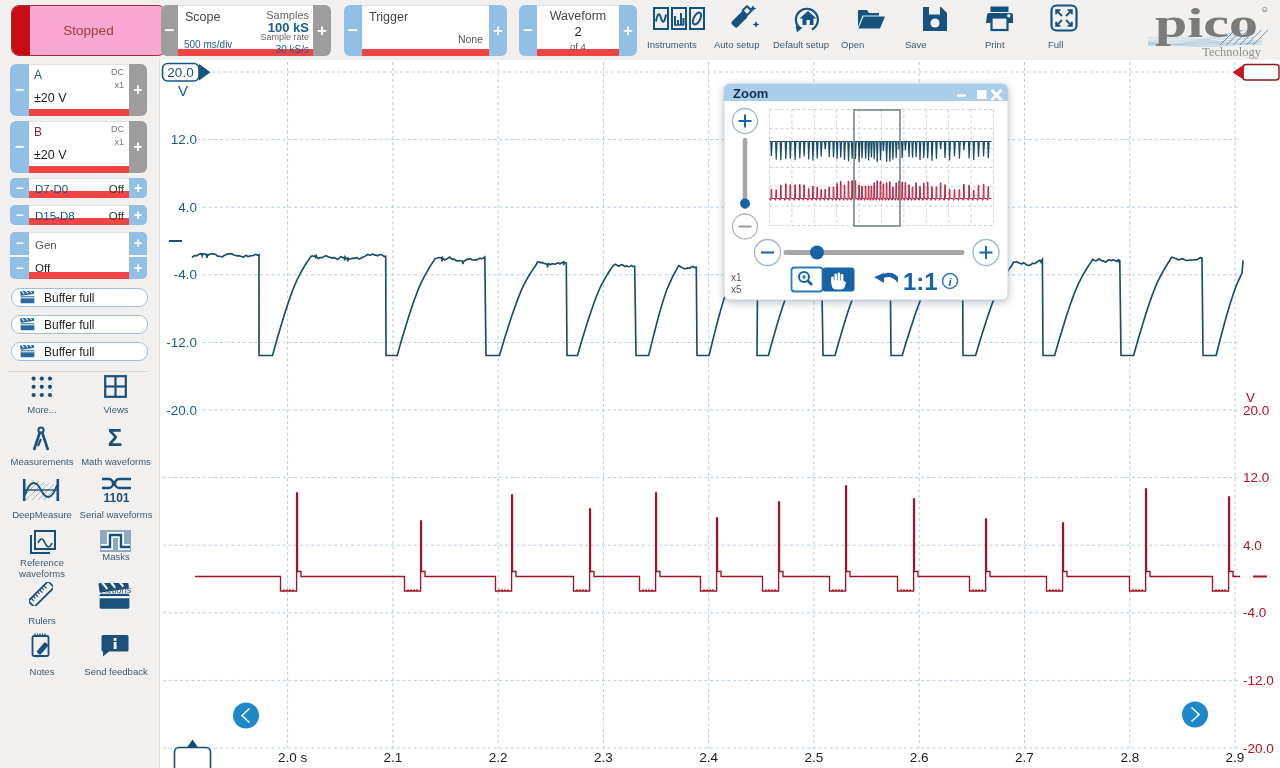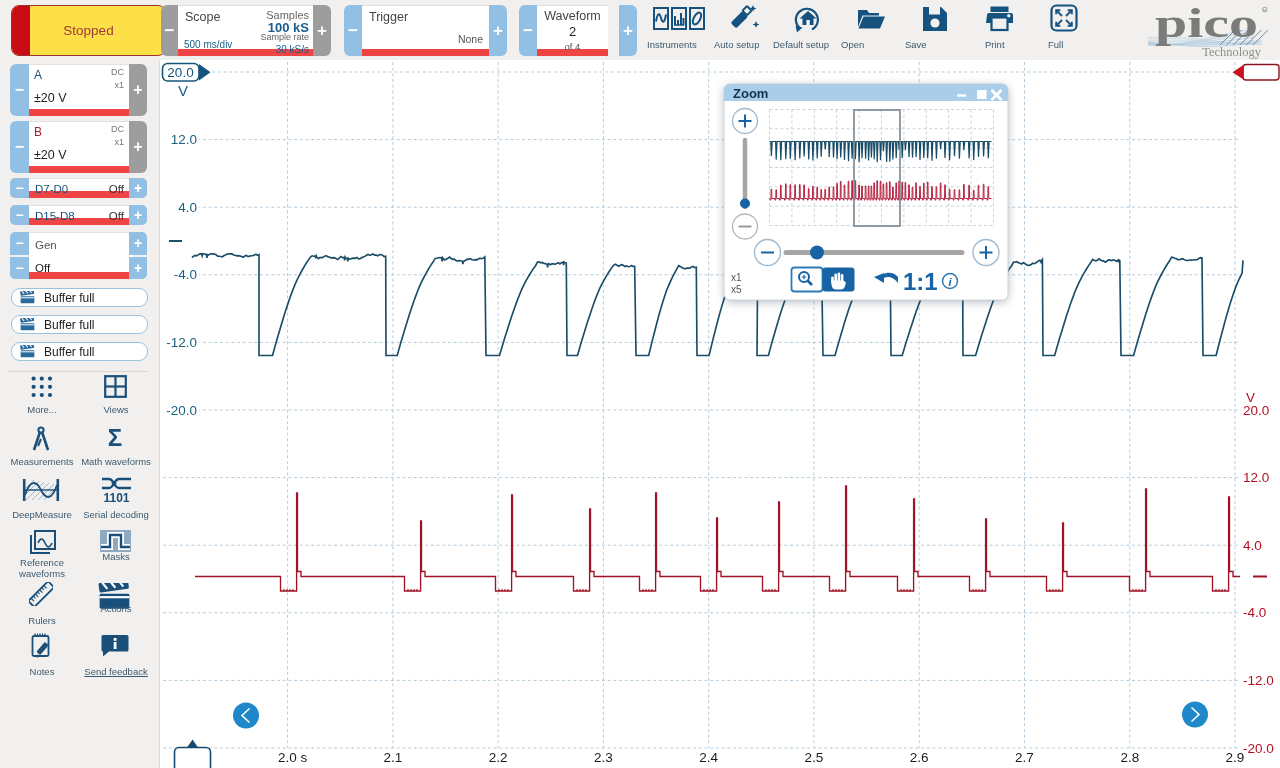--- a/index.html
+++ b/index.html
@@ -91,21 +91,21 @@
 <rect x="174.5" y="747.5" width="36" height="24" rx="4.5" fill="#fff" stroke="#17496e" stroke-width="1.6"></rect>
 
 <circle cx="246" cy="715.5" r="13" fill="#1e88c8"></circle>
 <polyline points="249.5,708.5 242,715.5 249.5,722.5" fill="none" stroke="#fff" stroke-width="1.6"></polyline>
 <circle cx="1195" cy="714.5" r="13" fill="#1e88c8"></circle>
 <polyline points="1191.5,707.5 1199,714.5 1191.5,721.5" fill="none" stroke="#fff" stroke-width="1.6"></polyline>
 </svg>
 
 <div id="toolbar">
 
-  <div class="abs" style="left:11px;top:5px;width:155px;height:51px;background:#fde047;border:1.5px solid #a03030;border-radius:8px;overflow:hidden;">
+  <div class="abs" style="left:11px;top:5px;width:155px;height:51px;background:#f9a8d4;border:1.5px solid #a03030;border-radius:8px;overflow:hidden;">
     <div class="abs" style="left:0;top:0;width:18px;height:51px;background:#c90b16;"></div>
     <div class="abs" style="left:18px;top:0;width:117px;height:48px;display:flex;align-items:center;justify-content:center;color:#a13a3a;font-size:13.5px;">Stopped</div>
   </div>
 
   <div class="btn-m" style="left:161px;top:5px;width:17px;height:51px;border-radius:6px 0 0 6px;background:#9d9d9d;">−</div>
   <div class="wpanel" style="left:178px;top:5px;width:135px;height:51px;">
     <div class="abs tt" style="left:7px;top:4px;">Scope</div>
     <div class="abs" style="left:6px;top:33px;font-size:10px;color:#1d5f8a;">500 ms/div</div>
     <div class="abs" style="right:4px;top:3px;font-size:11px;color:#666;">Samples</div>
     <div class="abs" style="right:4px;top:14px;font-size:13px;color:#175e8d;font-weight:bold;">100 kS</div>
@@ -115,21 +115,21 @@
   <div class="btn-g" style="left:313px;top:5px;width:18px;height:51px;border-radius:0 6px 6px 0;">+</div>
 
   <div class="btn-m" style="left:344px;top:5px;width:18px;height:51px;border-radius:6px 0 0 6px;">−</div>
   <div class="wpanel" style="left:362px;top:5px;width:127px;height:51px;">
     <div class="abs tt" style="left:7px;top:4px;">Trigger</div>
     <div class="abs" style="right:6px;bottom:4px;font-size:10.5px;color:#555;">None</div>
   </div>
   <div class="btn-m" style="left:489px;top:5px;width:18px;height:51px;border-radius:0 6px 6px 0;">+</div>
 
   <div class="btn-m" style="left:519px;top:5px;width:18px;height:51px;border-radius:6px 0 0 6px;">−</div>
-  <div class="wpanel" style="left:537px;top:5px;width:71px;height:51px;text-align:center;">
+  <div class="wpanel" style="left:537px;top:5px;width:82px;height:51px;text-align:center;">
     <div class="tt" style="margin-top:3px;">Waveform</div>
     <div style="font-size:13px;color:#222;margin-top:1px;">2</div>
     <div style="font-size:9.5px;color:#555;margin-top:2px;">of 4</div>
   </div>
   <div class="btn-m" style="left:619px;top:5px;width:18px;height:51px;border-radius:0 6px 6px 0;">+</div>
 
   <svg class="abs" style="left:653px;top:7px" width="16" height="23" viewBox="0 0 16 23">
       <rect x="1" y="1" width="14" height="21" fill="none" stroke="#16527f" stroke-width="2"></rect>
       <path d="M3,14.5 C4.5,5.5 6.5,5.5 8,11 C9.5,16.5 11.5,16.5 13,7.5" fill="none" stroke="#16527f" stroke-width="2"></path>
     </svg>
@@ -364,21 +364,21 @@
     </svg>
 <div class="slab" style="left:2px;top:449px;width:80px;">DeepMeasure</div>
 <svg class="abs" style="left:101px;top:417px" width="31" height="27" viewBox="0 0 31 27">
       <g stroke="#1a4f7a" stroke-width="2.4" fill="none">
         <path d="M1,2 H8 C13,2 13,11 18,11 H30"></path>
         <path d="M1,11 H8 C13,11 13,2 18,2 H30"></path>
       </g>
       <circle cx="13" cy="6.5" r="2.4" fill="#1a4f7a"></circle>
       <text x="15.5" y="25" text-anchor="middle" font-size="12" font-weight="bold" fill="#1a4f7a">1101</text>
     </svg>
-<div class="slab" style="left:76px;top:449px;width:80px;">Serial decoding</div>
+<div class="slab" style="left:76px;top:449px;width:80px;">Serial waveforms</div>
 <svg class="abs" style="left:29px;top:470px" width="27" height="25" viewBox="0 0 27 25">
       <polyline points="2,5 2,23 21,23" fill="none" stroke="#1a4f7a" stroke-width="2"></polyline>
       <rect x="6" y="1" width="20" height="18" fill="#f1f0ee" stroke="#1a4f7a" stroke-width="2"></rect>
       <path d="M9,13 q3.5,-8 7,0 q3.5,8 7,0" fill="none" stroke="#1a4f7a" stroke-width="1.6"></path>
     </svg>
 <div class="slab" style="left:2px;top:497px;width:80px;">Reference<br>waveforms</div>
 <svg class="abs" style="left:100px;top:470px" width="31" height="22" viewBox="0 0 31 22">
       <rect x="0" y="0" width="31" height="22" fill="#8ea9c0"></rect>
       <path d="M1,17 H10 V5 H21 V17 H30" fill="none" stroke="#fff" stroke-width="6"></path>
       <path d="M1,17 H10 V5 H21 V17 H30" fill="none" stroke="#1a4f7a" stroke-width="2.4"></path>
@@ -404,40 +404,40 @@
         <rect x="1" y="0" width="22" height="7" rx="1" transform="rotate(-8 2 7)"></rect>
         <rect x="1" y="8" width="22" height="11" rx="1"></rect>
       </g>
       <g stroke="#fff" stroke-width="1.6">
         <line x1="4" y1="0" x2="7" y2="5" transform="rotate(-8 2 7)"></line>
         <line x1="10" y1="0" x2="13" y2="5" transform="rotate(-8 2 7)"></line>
         <line x1="16" y1="0" x2="19" y2="5" transform="rotate(-8 2 7)"></line>
         <line x1="1" y1="10.5" x2="23" y2="10.5"></line>
       </g>
     </svg>
-<div class="slab" style="left:88px;top:543px;width:56px;text-align:center;">Actions</div>
+<div class="slab" style="left:88px;top:524px;width:56px;text-align:center;">Actions</div>
 <svg class="abs" style="left:31px;top:573px" width="21" height="25" viewBox="0 0 21 25">
       <rect x="1.5" y="3" width="16" height="20" rx="1.5" fill="none" stroke="#1a4f7a" stroke-width="1.8"></rect>
       <g stroke="#1a4f7a" stroke-width="1.3">
         <line x1="4" y1="0.5" x2="4" y2="4"></line>
         <line x1="6.5" y1="0.5" x2="6.5" y2="4"></line>
         <line x1="9" y1="0.5" x2="9" y2="4"></line>
         <line x1="11.5" y1="0.5" x2="11.5" y2="4"></line>
         <line x1="14" y1="0.5" x2="14" y2="4"></line>
       </g>
       <rect x="9" y="9" width="5" height="13" rx="1" transform="rotate(40 11.5 15.5)" fill="#1a4f7a"></rect>
       <polygon points="6.2,21.5 9.8,23.8 5.2,24.6" fill="#1a4f7a"></polygon>
     </svg>
 <div class="slab" style="left:14px;top:606px;width:56px;">Notes</div>
 <svg class="abs" style="left:101px;top:574px" width="28" height="23" viewBox="0 0 28 23">
       <path d="M2,1 H26 A1.5,1.5 0 0 1 27.5,2.5 V16 A1.5,1.5 0 0 1 26,17.5 H8 L2,22.5 V17.5 H2 A1.5,1.5 0 0 1 0.5,16 V2.5 A1.5,1.5 0 0 1 2,1 Z" fill="#1a4f7a"></path>
       <rect x="12.7" y="4" width="2.8" height="2.8" fill="#fff"></rect>
       <rect x="12.7" y="8" width="2.8" height="7" fill="#fff"></rect>
     </svg>
-<div class="slab" style="left:76px;top:606px;width:80px;text-decoration:underline;">Send feedback</div>
+<div class="slab" style="left:76px;top:606px;width:80px;">Send feedback</div>
 </div>
 
 <svg class="abs" style="left:714px;top:74px;filter:drop-shadow(0 2px 4px rgba(60,80,100,0.35));" width="304" height="236" viewBox="714 74 304 236">
   <rect x="724" y="84" width="284" height="216" rx="6" fill="#fff" stroke="#c9d4dc" stroke-width="1"></rect>
 <path d="M724,101 V90 a6,6 0 0 1 6,-6 H1002 a6,6 0 0 1 6,6 V101 Z" fill="#aacdea"></path>
 <text x="733" y="97.5" font-size="13" font-weight="bold" fill="#12314f">Zoom</text>
 <line x1="957" y1="95.5" x2="966" y2="95.5" stroke="#fff" stroke-width="2.4"></line>
 <rect x="977" y="90" width="9.5" height="9" fill="#fff"></rect>
 <path d="M991.5,90 L1001.5,100 M1001.5,90 L991.5,100" stroke="#fff" stroke-width="2.8"></path>
 <circle cx="745" cy="121" r="12.5" fill="#fff" stroke="#9cb8cf" stroke-width="1.3"></circle>

